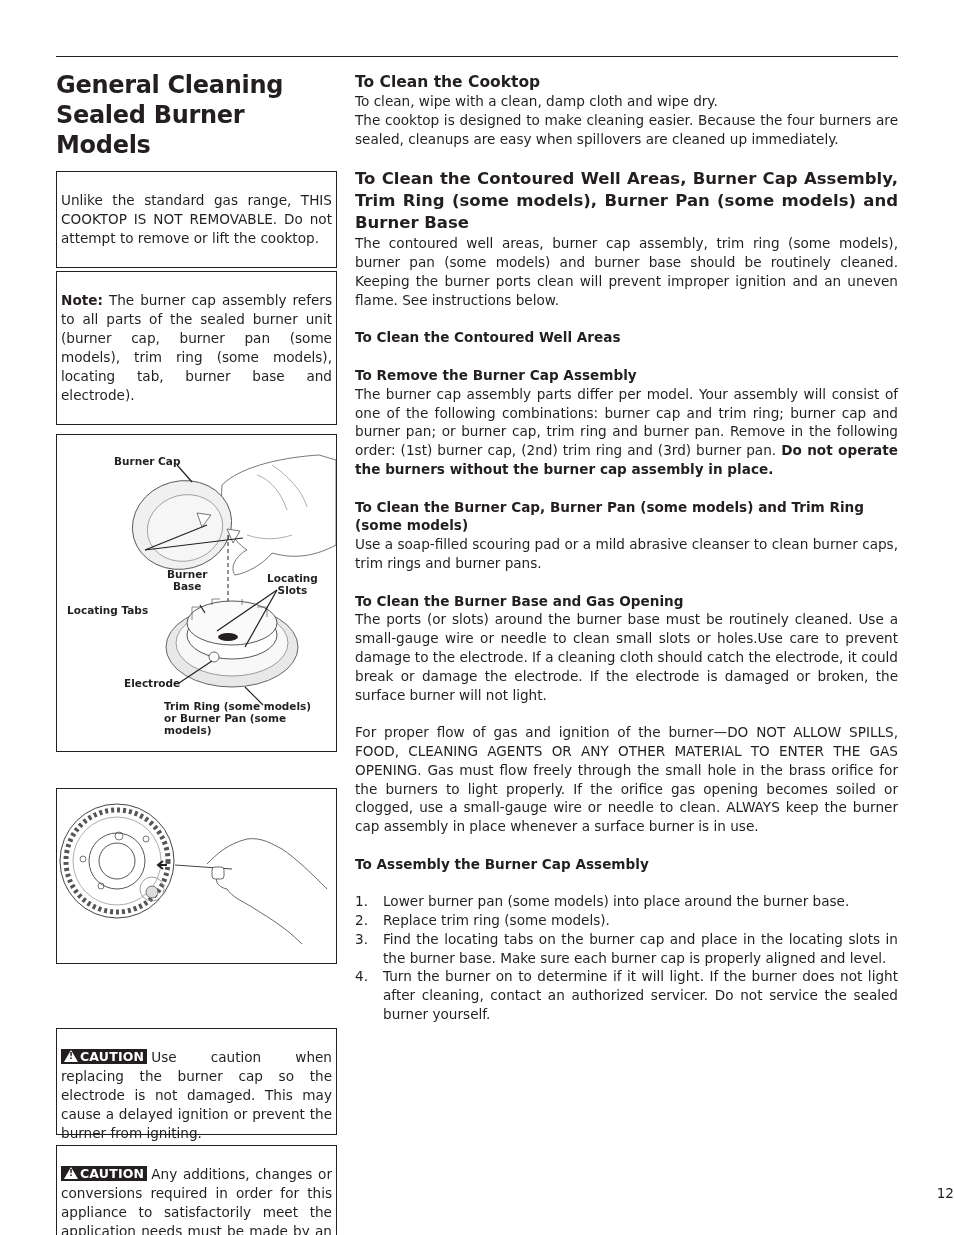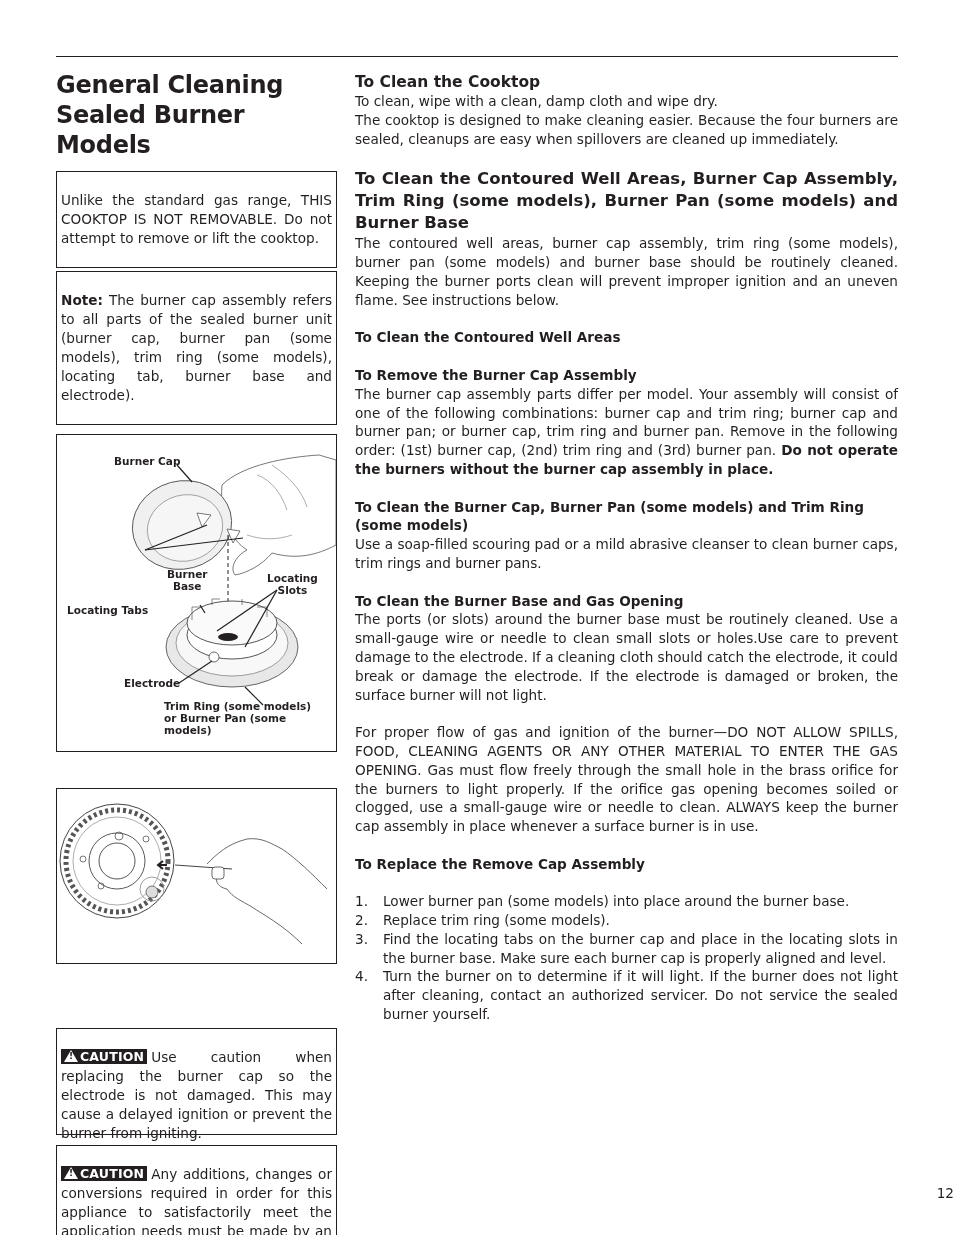--- a/index.html
+++ b/index.html
@@ -131,21 +131,21 @@
   <h3 class="h3">To Clean the Burner Cap, Burner Pan (some models) and Trim Ring (some models)</h3>
   <p>Use a soap-filled scouring pad or a mild abrasive cleanser to clean burner caps, trim rings and burner pans.</p>
 
   <div class="gap"></div>
   <h3 class="h3">To Clean the Burner Base and Gas Opening</h3>
   <p>The ports (or slots) around the burner base must be routinely cleaned. Use a small-gauge wire or needle to clean small slots or holes.Use care to prevent damage to the electrode. If a cleaning cloth should catch the electrode, it could break or damage the electrode. If the electrode is damaged or broken, the surface burner will not light.</p>
   <div class="gap"></div>
   <p>For proper flow of gas and ignition of the burner—DO NOT ALLOW SPILLS, FOOD, CLEANING AGENTS OR ANY OTHER MATERIAL TO ENTER THE GAS OPENING. Gas must flow freely through the small hole in the brass orifice for the burners to light properly. If the orifice gas opening becomes soiled or clogged, use a small-gauge wire or needle to clean. ALWAYS keep the burner cap assembly in place whenever a surface burner is in use.</p>
 
   <div class="gap"></div>
-  <h3 class="h3">To Replace the Remove Cap Assembly</h3>
+  <h3 class="h3">To Assembly the Burner Cap Assembly</h3>
   <div class="gap"></div>
   <ol>
     <li><span class="num">1.</span><span>Lower burner pan (some models) into place around the burner base.</span></li>
     <li><span class="num">2.</span><span>Replace trim ring (some models).</span></li>
     <li><span class="num">3.</span><span>Find the locating tabs on the burner cap and place in the locating slots in the burner base. Make sure each burner cap is properly aligned and level.</span></li>
     <li><span class="num">4.</span><span>Turn the burner on to determine if it will light. If the burner does not light after cleaning, contact an authorized servicer. Do not service the sealed burner yourself.</span></li>
   </ol>
 </div>
 
 <div class="page-num">12</div>

